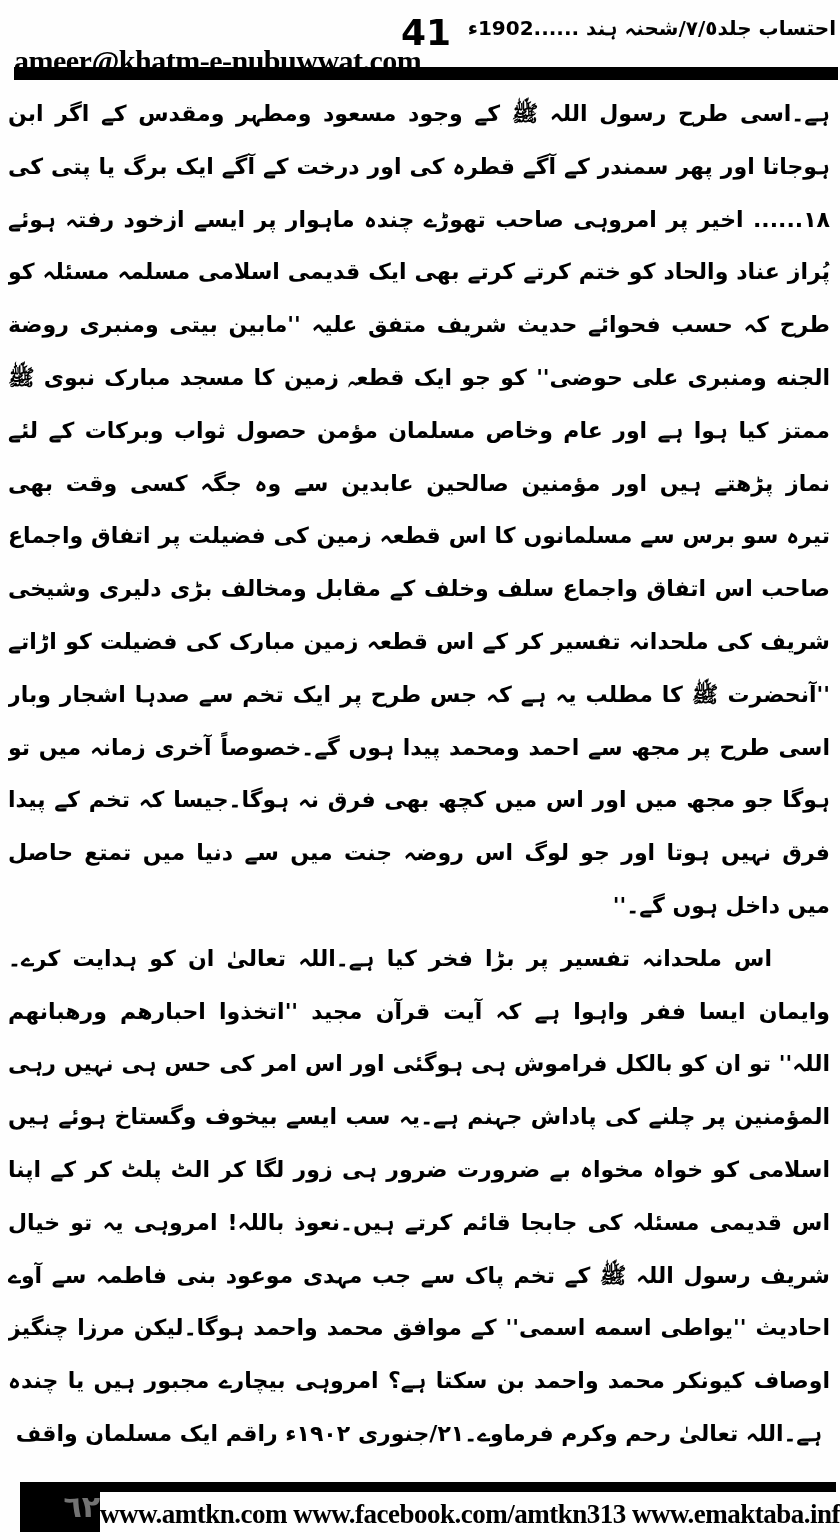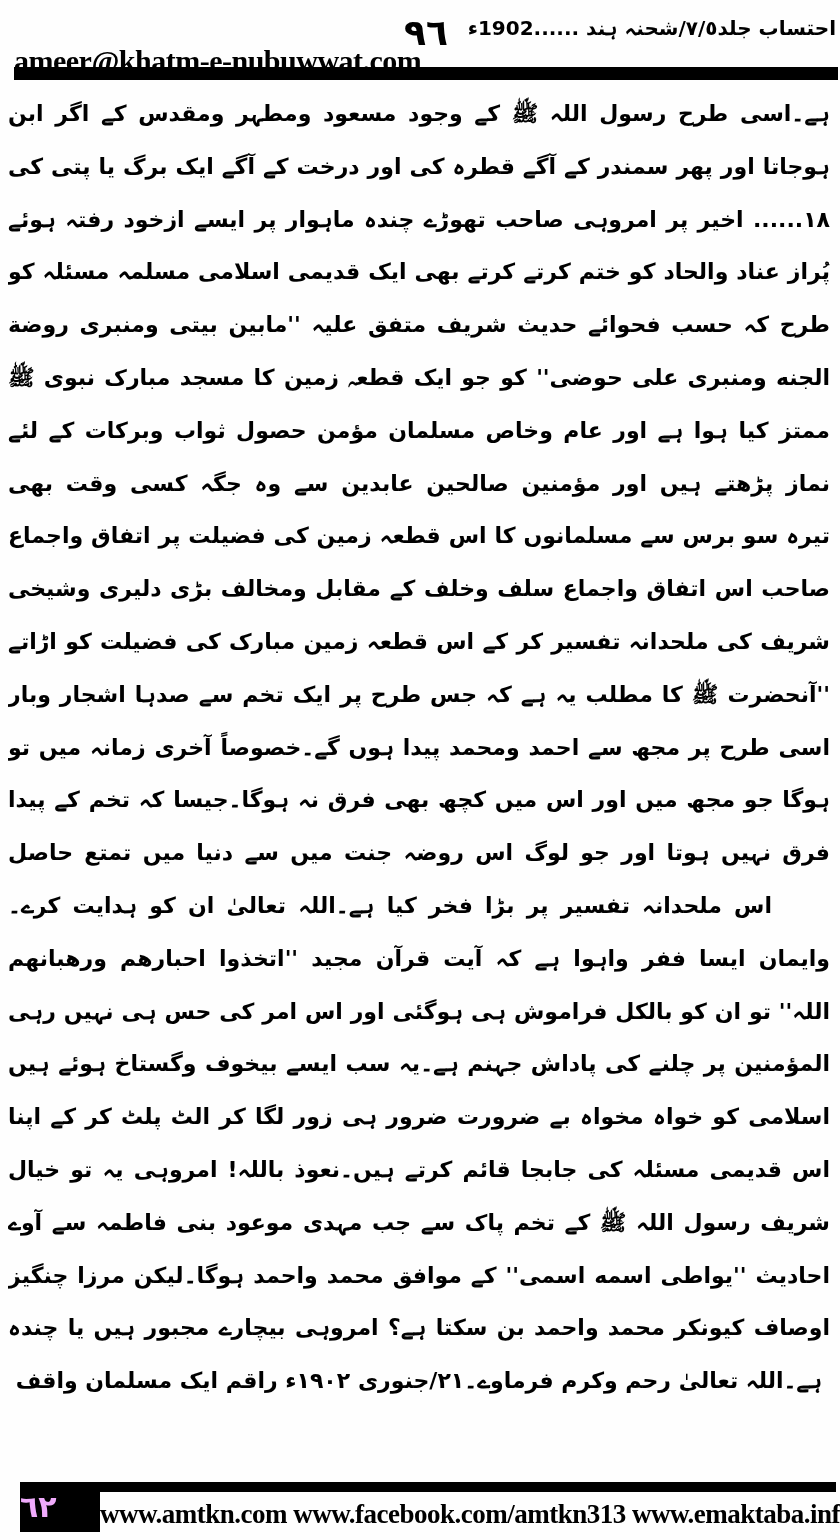--- a/index.html
+++ b/index.html
@@ -39,38 +39,38 @@
   }
   .line.start{text-align:right;text-align-last:right;}
   .line.center{text-align:center;text-align-last:center;}
   .line.indent{padding-right:58px;}
   
   .ftr-strip{
     position:absolute;left:100px;right:4px;top:1482px;height:10px;background:#000;
   }
   .ftr-box{
     position:absolute;left:20px;top:1482px;width:80px;height:50px;background:#000;
-    color:#f0abfc;text-align:left;line-height:50px;font-size:30px;font-weight:bold;
+    color:#737373;text-align:right;line-height:50px;font-size:30px;font-weight:bold;
     direction:rtl;font-family:"DejaVu Sans",sans-serif;
   }
   .ftr-links{
     position:absolute;left:100px;right:4px;top:1494px;height:40px;
     text-align:center;line-height:40px;white-space:nowrap;
     font-family:"Liberation Serif",serif;font-weight:bold;font-size:27px;
     letter-spacing:-0.5px;
   }
 </style>
 </head>
 <body>
 
 <div class="page">
 
   <div class="hdr-email">ameer@khatm-e-nubuwwat.com</div>
 
-  <div class="hdr-pagenum">٩٦</div>
+  <div class="hdr-pagenum">41</div>
 
   <div class="hdr-title">احتساب جلد٧/٥/شحنہ ہند ......1902ء</div>
 
   <div class="top-rule"></div>
 
   <div class="body-text">
       <div class="line justify">ہے۔اسی طرح رسول اللہ ﷺ کے وجود مسعود ومطہر ومقدس کے اگر ابن حزم کا وجود کیونکر غائب نہ</div>
       <div class="line justify">ہوجاتا اور پھر سمندر کے آگے قطرہ کی اور درخت کے آگے ایک برگ یا پتی کی کیا حقیقت وہستی ہے؟</div>
       <div class="line justify">١٨...... اخیر پر امروہی صاحب تھوڑے چندہ ماہوار پر ایسے ازخود رفتہ ہوئے ہیں کہ اپنے رقیمہ</div>
       <div class="line justify">پُراز عناد والحاد کو ختم کرتے کرتے بھی ایک قدیمی اسلامی مسلمہ مسئلہ کو نیست ونابود کرنا چاہا ہے۔اس</div>
@@ -78,20 +78,21 @@
       <div class="line justify">الجنه ومنبری علی حوضی'' کو جو ایک قطعہ زمین کا مسجد مبارک نبوی ﷺ میں نشان لگا کر</div>
       <div class="line justify">ممتز کیا ہوا ہے اور عام وخاص مسلمان مؤمن حصول ثواب وبرکات کے لئے اس جگہ پر عمداً وارادةً</div>
       <div class="line justify">نماز پڑھتے ہیں اور مؤمنین صالحین عابدین سے وہ جگہ کسی وقت بھی خالی نہیں ہوتی ہے۔گویا کہ سوا</div>
       <div class="line justify">تیرہ سو برس سے مسلمانوں کا اس قطعہ زمین کی فضیلت پر اتفاق واجماع چلا آتا ہے۔اب امروہی</div>
       <div class="line justify">صاحب اس اتفاق واجماع سلف وخلف کے مقابل ومخالف بڑی دلیری وشیخی سے اس حدیث</div>
       <div class="line justify">شریف کی ملحدانہ تفسیر کر کے اس قطعہ زمین مبارک کی فضیلت کو اڑاتے ہیں۔ کہتے ہیں کہ:</div>
       <div class="line justify">''آنحضرت ﷺ کا مطلب یہ ہے کہ جس طرح پر ایک تخم سے صدہا اشجار وبار پیدا ہوتے ہیں۔</div>
       <div class="line justify">اسی طرح پر مجھ سے احمد ومحمد پیدا ہوں گے۔خصوصاً آخری زمانہ میں تو ایک مہدی ایسا احمد ومحمد پیدا</div>
       <div class="line justify">ہوگا جو مجھ میں اور اس میں کچھ بھی فرق نہ ہوگا۔جیسا کہ تخم کے پیدا شدہ پھلوں میں اصل تخم سے کوئی</div>
       <div class="line justify">فرق نہیں ہوتا اور جو لوگ اس روضہ جنت میں سے دنیا میں تمتع حاصل کریں گے وہی روضہ جنت</div>
+      <div class="line start">میں داخل ہوں گے۔''</div>
       <div class="line justify indent">اس ملحدانہ تفسیر پر بڑا فخر کیا ہے۔اللہ تعالیٰ ان کو ہدایت کرے۔مرزائی جماعت کا دین</div>
       <div class="line justify">وایمان ایسا ففر واہوا ہے کہ آیت قرآن مجید ''اتخذوا احبارهم ورهبانهم اربابا من دون</div>
       <div class="line justify">اللہ'' تو ان کو بالکل فراموش ہی ہوگئی اور اس امر کی حس ہی نہیں رہی کہ یشاقق الرسول وغیر سبیل</div>
       <div class="line justify">المؤمنین پر چلنے کی پاداش جہنم ہے۔یہ سب ایسے بیخوف وگستاخ ہوئے ہیں کہ ہر قدیمی مسلمہ مسئلہ</div>
       <div class="line justify">اسلامی کو خواہ مخواہ بے ضرورت ضرور ہی زور لگا کر الٹ پلٹ کر کے اپنا نفسانی ناقص وردی مسئلہ</div>
       <div class="line justify">اس قدیمی مسئلہ کی جابجا قائم کرتے ہیں۔نعوذ باللہ! امروہی یہ تو خیال کریں کہ جب احادیث</div>
       <div class="line justify">شریف رسول اللہ ﷺ کے تخم پاک سے جب مہدی موعود بنی فاطمہ سے آوے گا تو وہ ضرور</div>
       <div class="line justify">احادیث ''یواطی اسمه اسمی'' کے موافق محمد واحمد ہوگا۔لیکن مرزا چنگیز خانی تخم کا ہے وہ بایں</div>
       <div class="line justify">اوصاف کیونکر محمد واحمد بن سکتا ہے؟ امروہی بیچارے مجبور ہیں یا چندہ وامداد اور خرچ مجبور کر رہی</div>
       <div class="line center">ہے۔اللہ تعالیٰ رحم وکرم فرماوے۔٢١/جنوری ١٩٠٢ء راقم ایک مسلمان واقف حالات۔</div>

